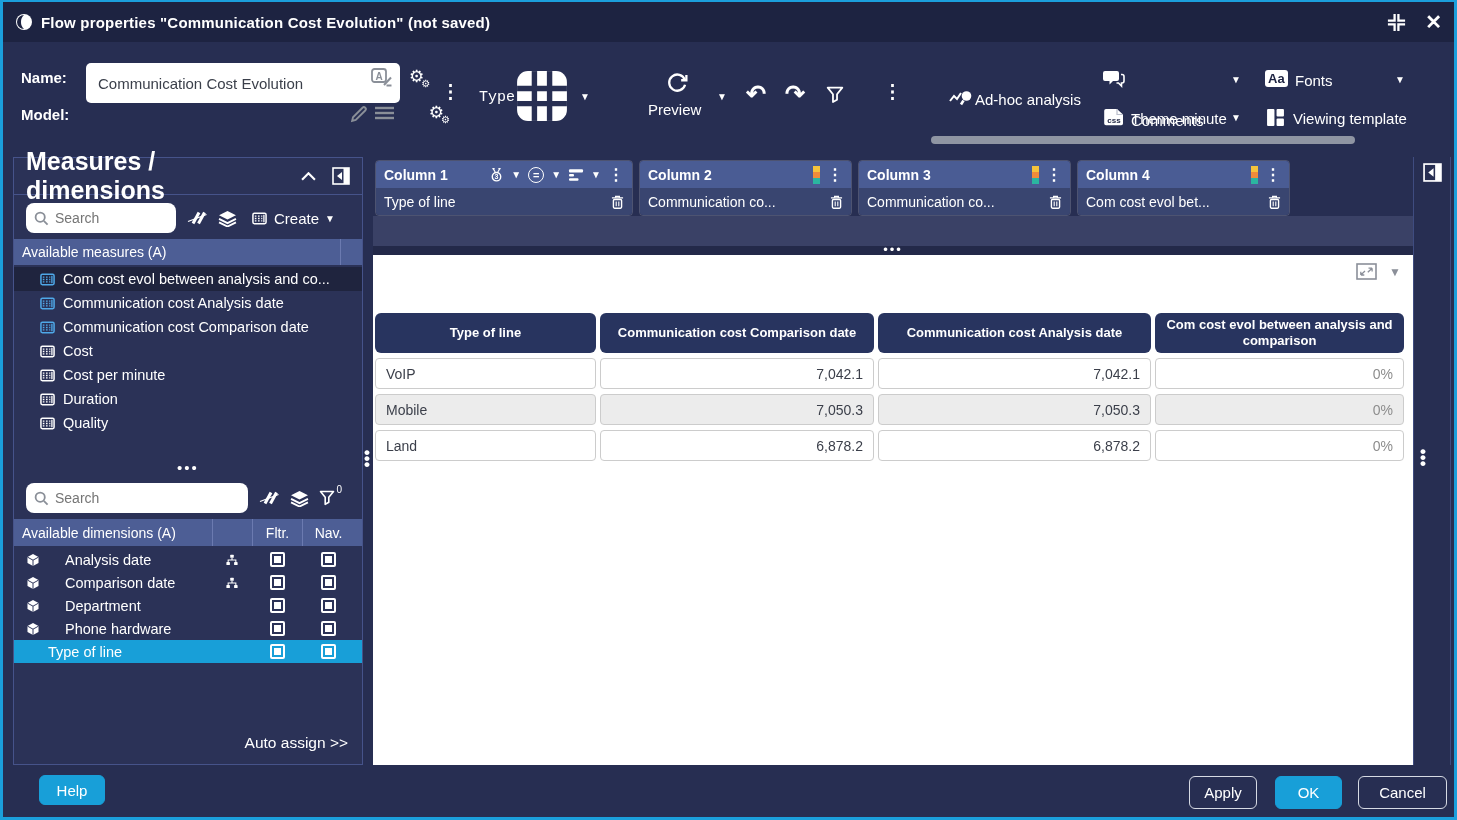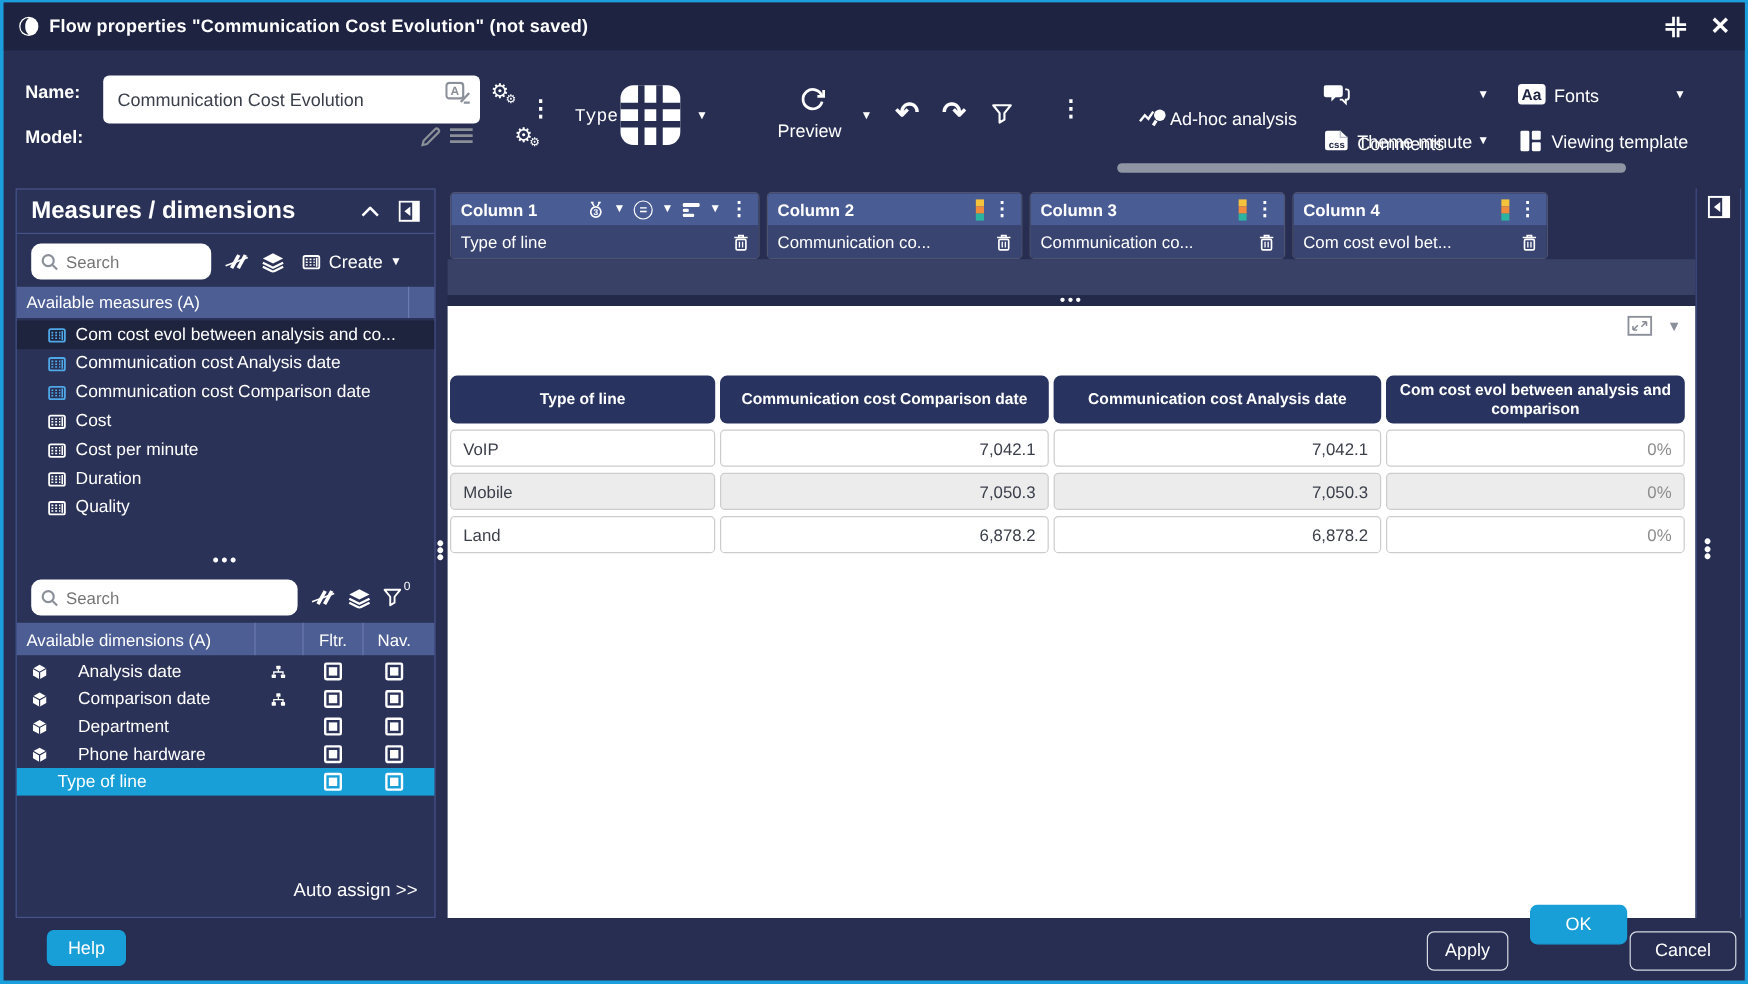--- a/index.html
+++ b/index.html
@@ -22,21 +22,21 @@
   .white-ic { color:#fff; }
   .vdots { color:#fff; font-size:19px; font-weight:bold; letter-spacing:0; line-height:1; }
   .caret { color:#fff; font-size:10px; }
   .tool-label { color:#fff; font-size:15px; }
   .hscroll { position:absolute; left:928px; top:134px; width:424px; height:8px; border-radius:4px; background:#8f95a3; }
   .gears { position:relative; color:#fff; font-size:17px; line-height:1; }
   .gears .g2 { position:absolute; font-size:10px; right:-6px; bottom:-3px; }
   
   .left-panel { position:absolute; left:10px; top:155px; width:350px; height:608px; background:#2b3257; border:1px solid #46538a; display:flex; flex-direction:column; }
   .lp-header { height:37px; display:flex; align-items:center; padding:0 12px; border-bottom:1px solid #46538a; }
-  .lp-header .t { color:#fff; font-size:20px; font-weight:bold; flex:1; }
+  .lp-header .t { color:#fff; font-size:25px; font-weight:bold; flex:1; }
   .srow { display:flex; align-items:center; padding:8px 10px 6px 12px; gap:10px; }
   .search-box { display:flex; align-items:center; background:#fff; border-radius:8px; height:30px; padding:0 8px; gap:6px; }
   .search-box input { border:none; outline:none; width:100px; font-size:14px; color:#555; font-family:"Liberation Sans",sans-serif; }
   .sb1 { width:150px; } .sb2 { width:222px; } .sb2 input { width:170px; }
   .create { display:flex; align-items:center; gap:6px; color:#fff; font-size:15px; margin-left:4px; }
   .list-hdr { background:#4d5e95; color:#fff; font-size:14px; display:flex; align-items:center; height:26px; }
   .list-hdr .main-c { flex:1; padding-left:8px; }
   .list-hdr .sub-c { border-left:1px solid #6b7ab0; height:100%; display:flex; align-items:center; justify-content:center; }
   .mrow { display:flex; align-items:center; height:24px; padding-left:26px; gap:8px; color:#fff; font-size:14.5px; white-space:nowrap; }
   .mrow.sel { background:rgba(0,0,0,.28); }
@@ -692,16 +692,16 @@
           <rect x="11.5" y="1" width="5.5" height="16" fill="#fff"></rect>
           <path d="M10 5 L5 9 L10 13 Z" fill="#fff"></path>
         </svg>
     </span>
     <span class="vhandle" style="position:absolute; left:6px; top:292px;">•<br>•<br>•</span>
   </div>
 
   
   <div class="btn primary" style="left:36px; top:773px; width:66px;">Help</div>
   <div class="btn ghost" style="left:1186px; top:774px; width:68px; height:33px;">Apply</div>
-  <div class="btn primary" style="left:1272px; top:752px; width:81px; height:33px;">OK</div>
+  <div class="btn primary" style="left:1272px; top:774px; width:67px; height:33px;">OK</div>
   <div class="btn ghost" style="left:1355px; top:774px; width:89px; height:33px;text-align:center;">Cancel</div>
 
 </div>
 
 </body></html>

